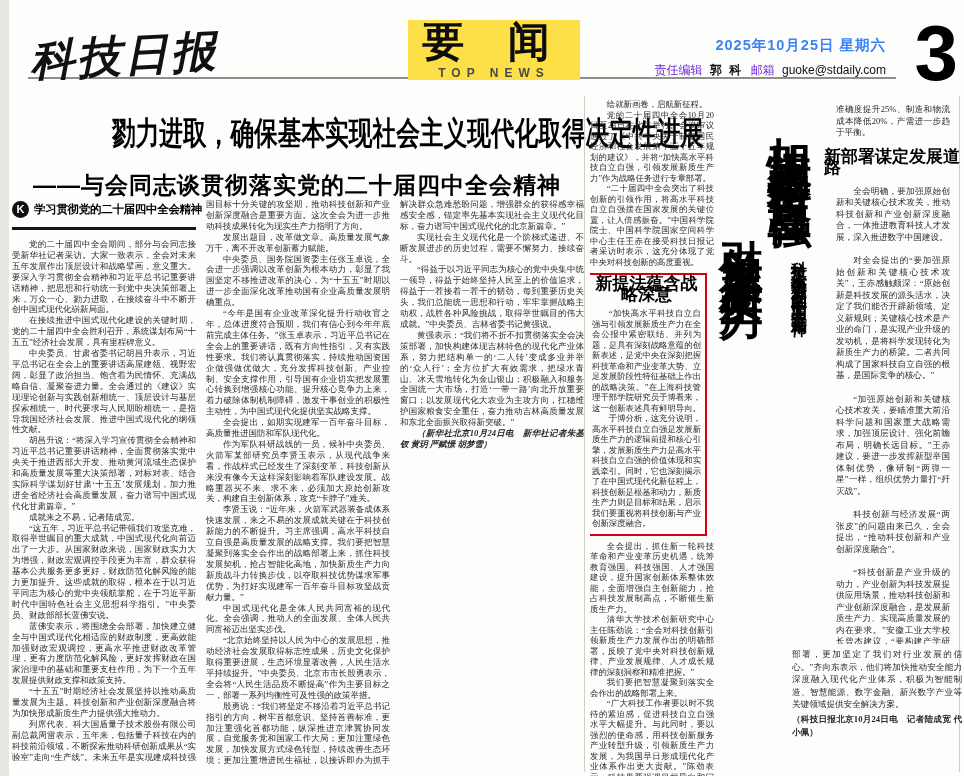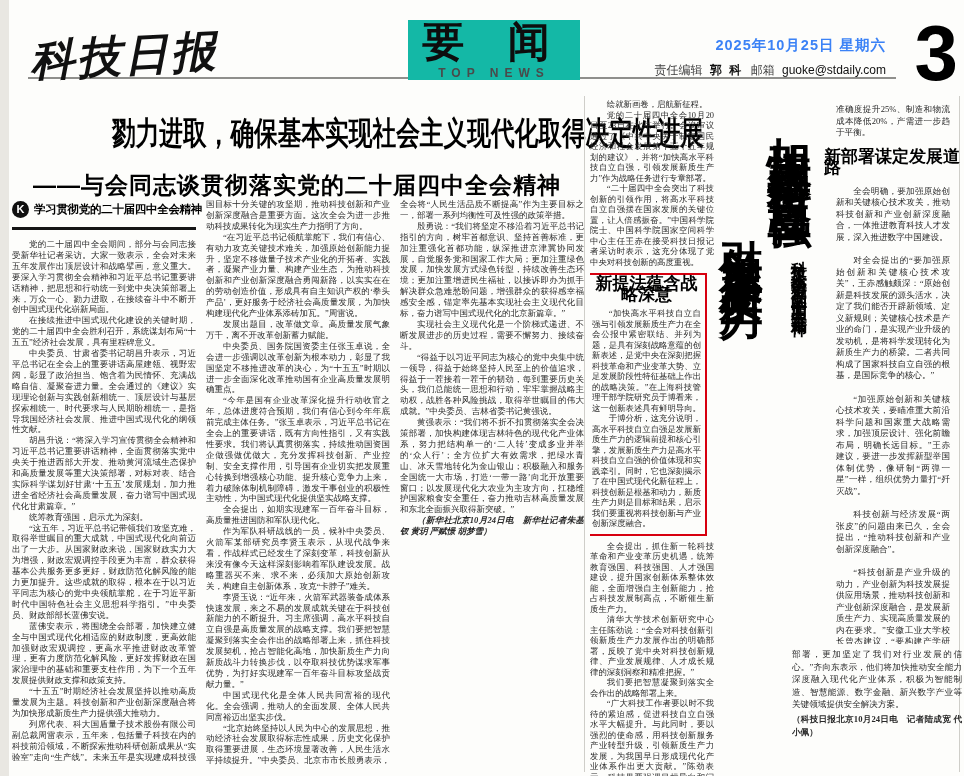--- a/index.html
+++ b/index.html
@@ -13,28 +13,28 @@
 
   
   .masthead-logo{
     position:absolute;left:30px;top:26px;width:220px;
     font-family:"DejaVu Serif",serif;font-size:44px;font-weight:bold;font-style:italic;
     letter-spacing:3px;transform:rotate(-3deg);color:#111;white-space:nowrap;
   }
   .header-rule{position:absolute;left:28px;top:77px;width:868px;height:2px;background:#8f8f8c;}
   .section-block{
     position:absolute;left:408px;top:20px;width:160px;text-align:center;
-    background:#14b8a6;padding:0 6px;
+    background:#fde047;padding:0 6px;
   }
   .section-cn{font-size:42px;font-weight:900;letter-spacing:16px;color:#0d0d0d;line-height:1.05;white-space:nowrap;}
   .section-en{font-size:12px;font-weight:bold;letter-spacing:6px;color:#4a4a4a;margin-top:2px;}
   .date-block{position:absolute;right:78px;top:36px;text-align:right;}
   .date-line{font-size:14.5px;font-weight:bold;color:#3b82f6;letter-spacing:1px;}
   .editor-line{font-size:12px;margin-top:7px;color:#111;}
-  .editor-line .lbl{color:#404040;margin:0 4px;}
+  .editor-line .lbl{color:#6d28d9;margin:0 4px;}
   .editor-line .strong{font-weight:bold;letter-spacing:2px;}
   .page-number{
     position:absolute;right:6px;top:14px;font-size:78px;font-weight:900;
     color:#000;line-height:1;
   }
 
   
   .main-headline{position:absolute;left:8px;top:112px;width:578px;text-align:center;}
   .main-headline .h1wrap{white-space:nowrap;display:inline-block;transform:scaleX(.74);transform-origin:center;}
   .main-headline h1{margin:0;font-size:32px;font-weight:900;letter-spacing:0;color:#000;}
@@ -149,26 +149,25 @@
   <div class="study-tag">
     <span class="tag-k-icon sans">K</span>
     <span class="tag-label">学习贯彻党的二十届四中全会精神</span>
   </div>
   <div>
 
   <p>党的二十届四中全会期间，部分与会同志接受新华社记者采访。大家一致表示，全会对未来五年发展作出顶层设计和战略擘画，意义重大。要深入学习贯彻全会精神和习近平总书记重要讲话精神，把思想和行动统一到党中央决策部署上来，万众一心、勠力进取，在接续奋斗中不断开创中国式现代化崭新局面。</p>
       <p>在接续推进中国式现代化建设的关键时期，党的二十届四中全会胜利召开，系统谋划布局“十五五”经济社会发展，具有里程碑意义。</p>
       <p>中央委员、甘肃省委书记胡昌升表示，习近平总书记在全会上的重要讲话高屋建瓴、视野宏阔，彰显了政治担当、饱含着为民情怀、充满战略自信、凝聚奋进力量。全会通过的《建议》实现理论创新与实践创新相统一、顶层设计与基层探索相统一、时代要求与人民期盼相统一，是指导我国经济社会发展、推进中国式现代化的纲领性文献。</p>
       <p>胡昌升说：“将深入学习宣传贯彻全会精神和习近平总书记重要讲话精神，全面贯彻落实党中央关于推进西部大开发、推动黄河流域生态保护和高质量发展等重大决策部署，对标对表、结合实际科学谋划好甘肃‘十五五’发展规划，加力推进全省经济社会高质量发展，奋力谱写中国式现代化甘肃篇章。”</p>
-      <p>统筹教育强国，启示尤为深刻。</p>
+      <p>成就来之不易，记者陆成宽。</p>
       <p>“这五年，习近平总书记带领我们攻坚克难，取得举世瞩目的重大成就，中国式现代化向前迈出了一大步。从国家财政来说，国家财政实力大为增强，财政宏观调控手段更为丰富，群众获得基本公共服务更多更好，财政防范化解风险的能力更加提升。这些成就的取得，根本在于以习近平同志为核心的党中央领航掌舵，在于习近平新时代中国特色社会主义思想科学指引。”中央委员、财政部部长蓝佛安说。</p>
       <p>蓝佛安表示，将围绕全会部署，加快建立健全与中国式现代化相适应的财政制度，更高效能加强财政宏观调控，更高水平推进财政改革管理，更有力度防范化解风险，更好发挥财政在国家治理中的基础和重要支柱作用，为下一个五年发展提供财政支撑和政策支持。</p>
       <p>“十五五”时期经济社会发展坚持以推动高质量发展为主题。科技创新和产业创新深度融合将为加快形成新质生产力提供强大推动力。</p>
       <p>列席代表、科大国盾量子技术股份有限公司副总裁周雷表示，五年来，包括量子科技在内的科技前沿领域，不断探索推动科研创新成果从“实验室”走向“生产线”。未来五年是实现建成科技强国目标十分关键的攻坚期，推动科技创新和产业创新深度融合是重要方面。这次全会为进一步推动科技成果转化为现实生产力指明了方向。</p>
-      <p>“在习近平总书记领航掌舵下，我们有信心、有动力攻克关键技术难关，加强原始创新能力提升，坚定不移做量子技术产业化的开拓者、实践者，凝聚产业力量、构建产业生态，为推动科技创新和产业创新深度融合勇闯新路，以实实在在的劳动创造价值，形成具有自主知识产权的‘拳头产品’，更好服务于经济社会高质量发展，为加快构建现代化产业体系添砖加瓦。”周雷说。</p>
       <p>发展出题目，改革做文章。高质量发展气象万千，离不开改革创新蓄力赋能。</p>
       <p>中央委员、国务院国资委主任张玉卓说，全会进一步强调以改革创新为根本动力，彰显了我国坚定不移推进改革的决心，为“十五五”时期以进一步全面深化改革推动国有企业高质量发展明确重点。</p>
       <p>“今年是国有企业改革深化提升行动收官之年，总体进度符合预期，我们有信心到今年年底前完成主体任务。”张玉卓表示，习近平总书记在全会上的重要讲话，既有方向性指引，又有实践性要求。我们将认真贯彻落实，持续推动国资国企做强做优做大，充分发挥科技创新、产业控制、安全支撑作用，引导国有企业切实把发展重心转换到增强核心功能、提升核心竞争力上来，着力破除体制机制障碍，激发干事创业的积极性主动性，为中国式现代化提供坚实战略支撑。</p>
       <p>全会提出，如期实现建军一百年奋斗目标，高质量推进国防和军队现代化。</p>
       <p>作为军队科研战线的一员，候补中央委员、火箭军某部研究员李贤玉表示，从现代战争来看，作战样式已经发生了深刻变革，科技创新从来没有像今天这样深刻影响着军队建设发展。战略重器买不来、求不来，必须加大原始创新攻关，构建自主创新体系，攻克“卡脖子”难关。</p>
       <p>李贤玉说：“近年来，火箭军武器装备成体系快速发展，来之不易的发展成就关键在于科技创新能力的不断提升。习主席强调，高水平科技自立自强是高质量发展的战略支撑。我们要把智慧凝聚到落实全会作出的战略部署上来，抓住科技发展契机，抢占智能化高地，加快新质生产力向新质战斗力转换步伐，以夺取科技优势谋求军事优势，为打好实现建军一百年奋斗目标攻坚战贡献力量。”</p>
       <p>中国式现代化是全体人民共同富裕的现代化。全会强调，推动人的全面发展、全体人民共同富裕迈出坚实步伐。</p>
       <p>“北京始终坚持以人民为中心的发展思想，推动经济社会发展取得标志性成果，历史文化保护取得重要进展，生态环境显著改善，人民生活水平持续提升。”中央委员、北京市市长殷勇表示，全会将“人民生活品质不断提高”作为主要目标之一，部署一系列均衡性可及性强的政策举措。</p>
       <p>殷勇说：“我们将坚定不移沿着习近平总书记指引的方向，树牢首都意识、坚持首善标准，更加注重强化首都功能，纵深推进京津冀协同发展，自觉服务党和国家工作大局；更加注重绿色发展，加快发展方式绿色转型，持续改善生态环境；更加注重增进民生福祉，以接诉即办为抓手解决群众急难愁盼问题，增强群众的获得感幸福感安全感，锚定率先基本实现社会主义现代化目标，奋力谱写中国式现代化的北京新篇章。”</p>
       <p>实现社会主义现代化是一个阶梯式递进、不断发展进步的历史过程，需要不懈努力、接续奋斗。</p>

